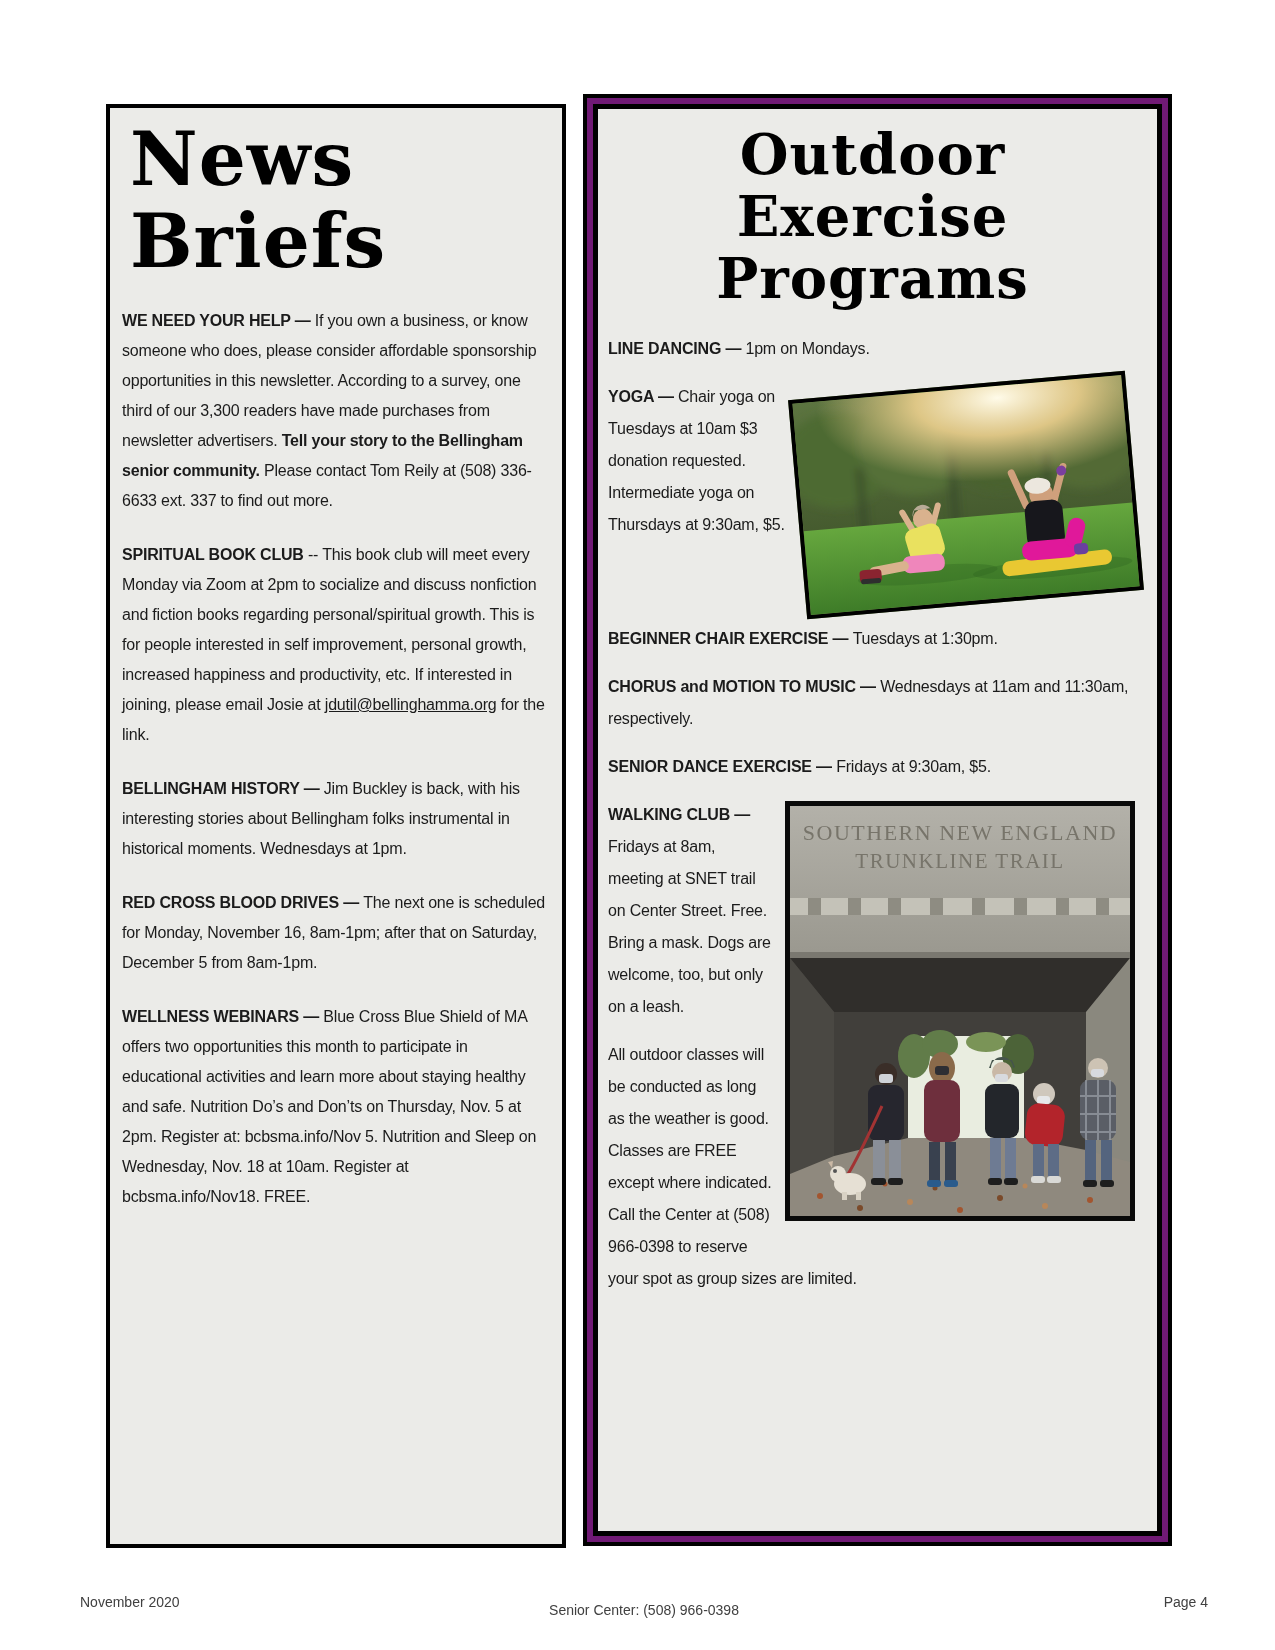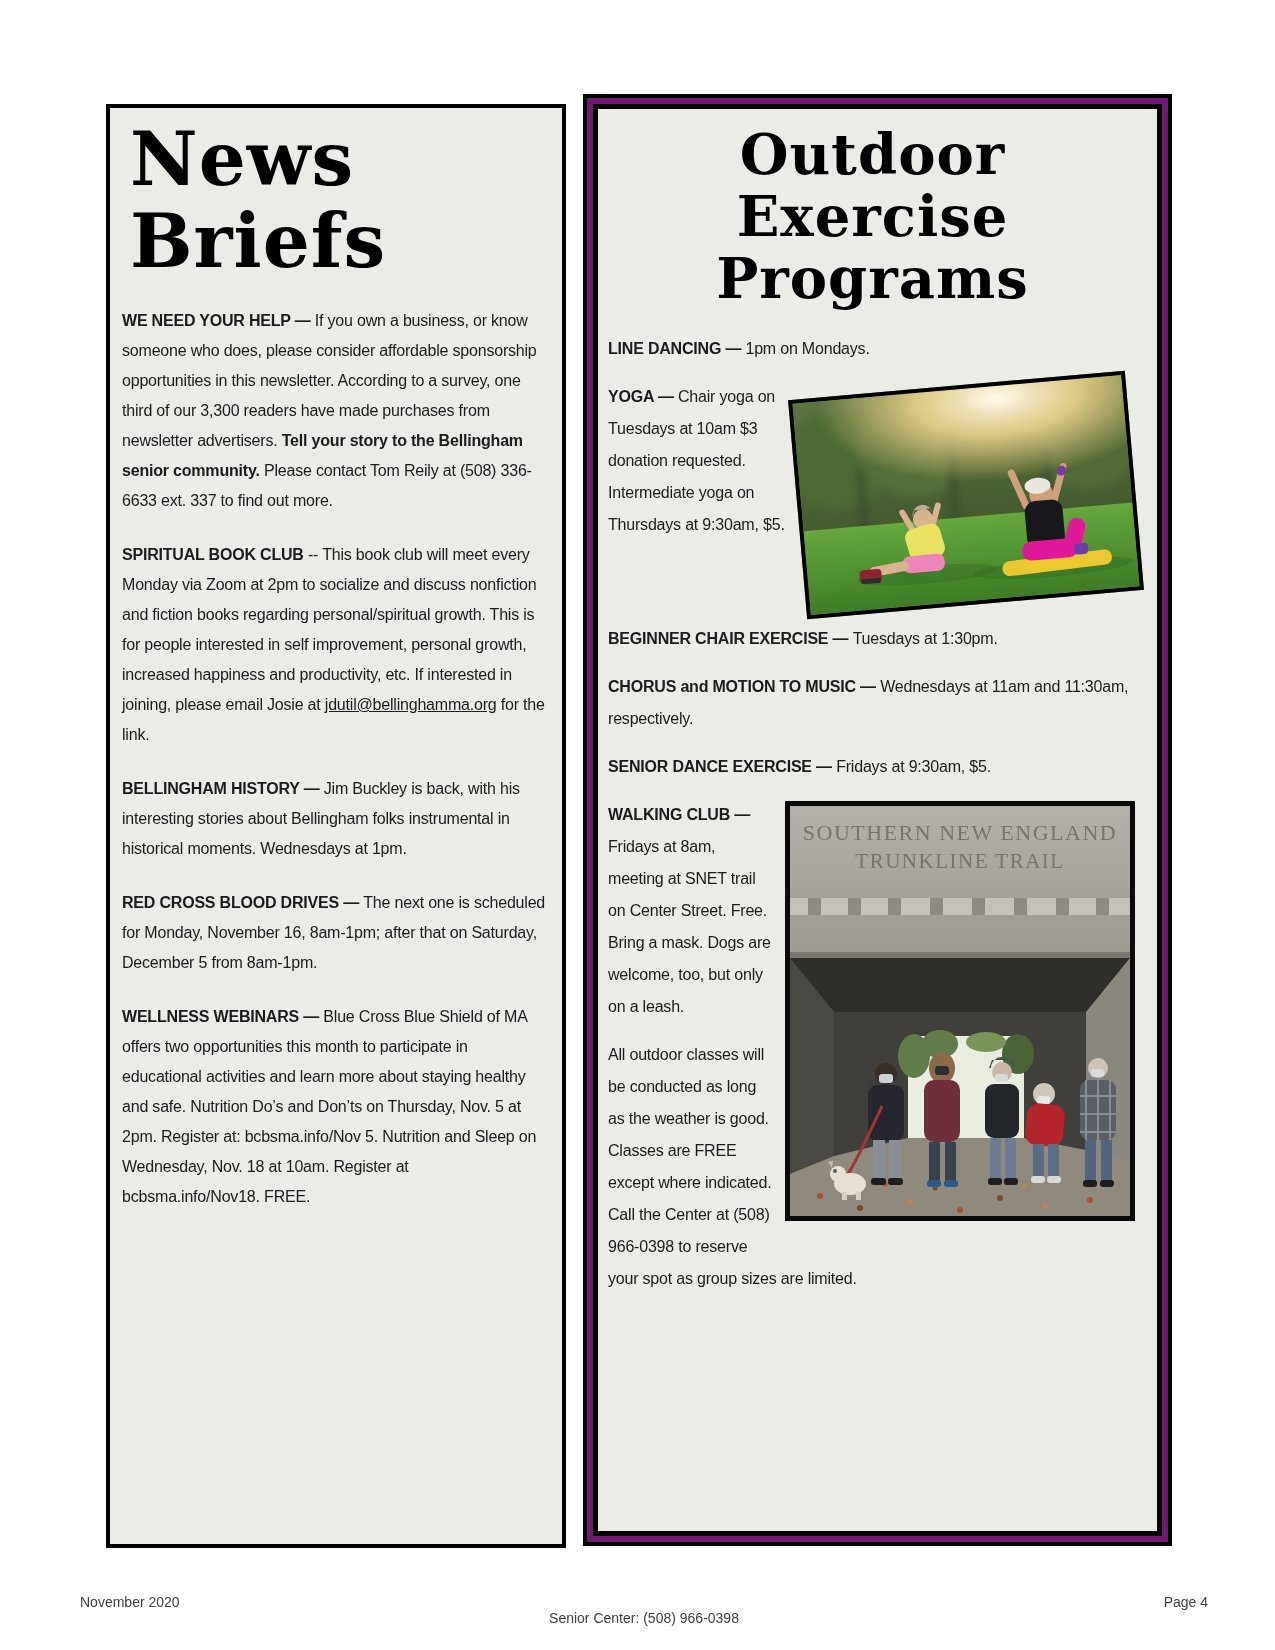--- a/index.html
+++ b/index.html
@@ -59,21 +59,21 @@
     border:5px solid #0a0a0a;margin:2px 2px 14px 12px;
     background:#a3a19b;
   }
   .yoga-float svg,.tunnel-float svg{display:block;width:100%;height:100%;}
   
   .footer{
     position:absolute;left:80px;right:67px;top:1594px;height:30px;
     font-size:14px;color:#404040;
   }
   .footer .f-left{position:absolute;left:0;top:0;}
-  .footer .f-center{position:absolute;left:0;right:0;top:16px;text-align:center;}
+  .footer .f-center{position:absolute;left:0;right:0;top:8px;text-align:center;}
   .footer .f-right{position:absolute;right:0;top:0;}
 </style>
 </head>
 <body>
 
 <div class="left-box panel-fill">
   <div class="nb-title">
     <span class="tline">News</span>
     <span class="tline">Briefs</span>
   </div>

